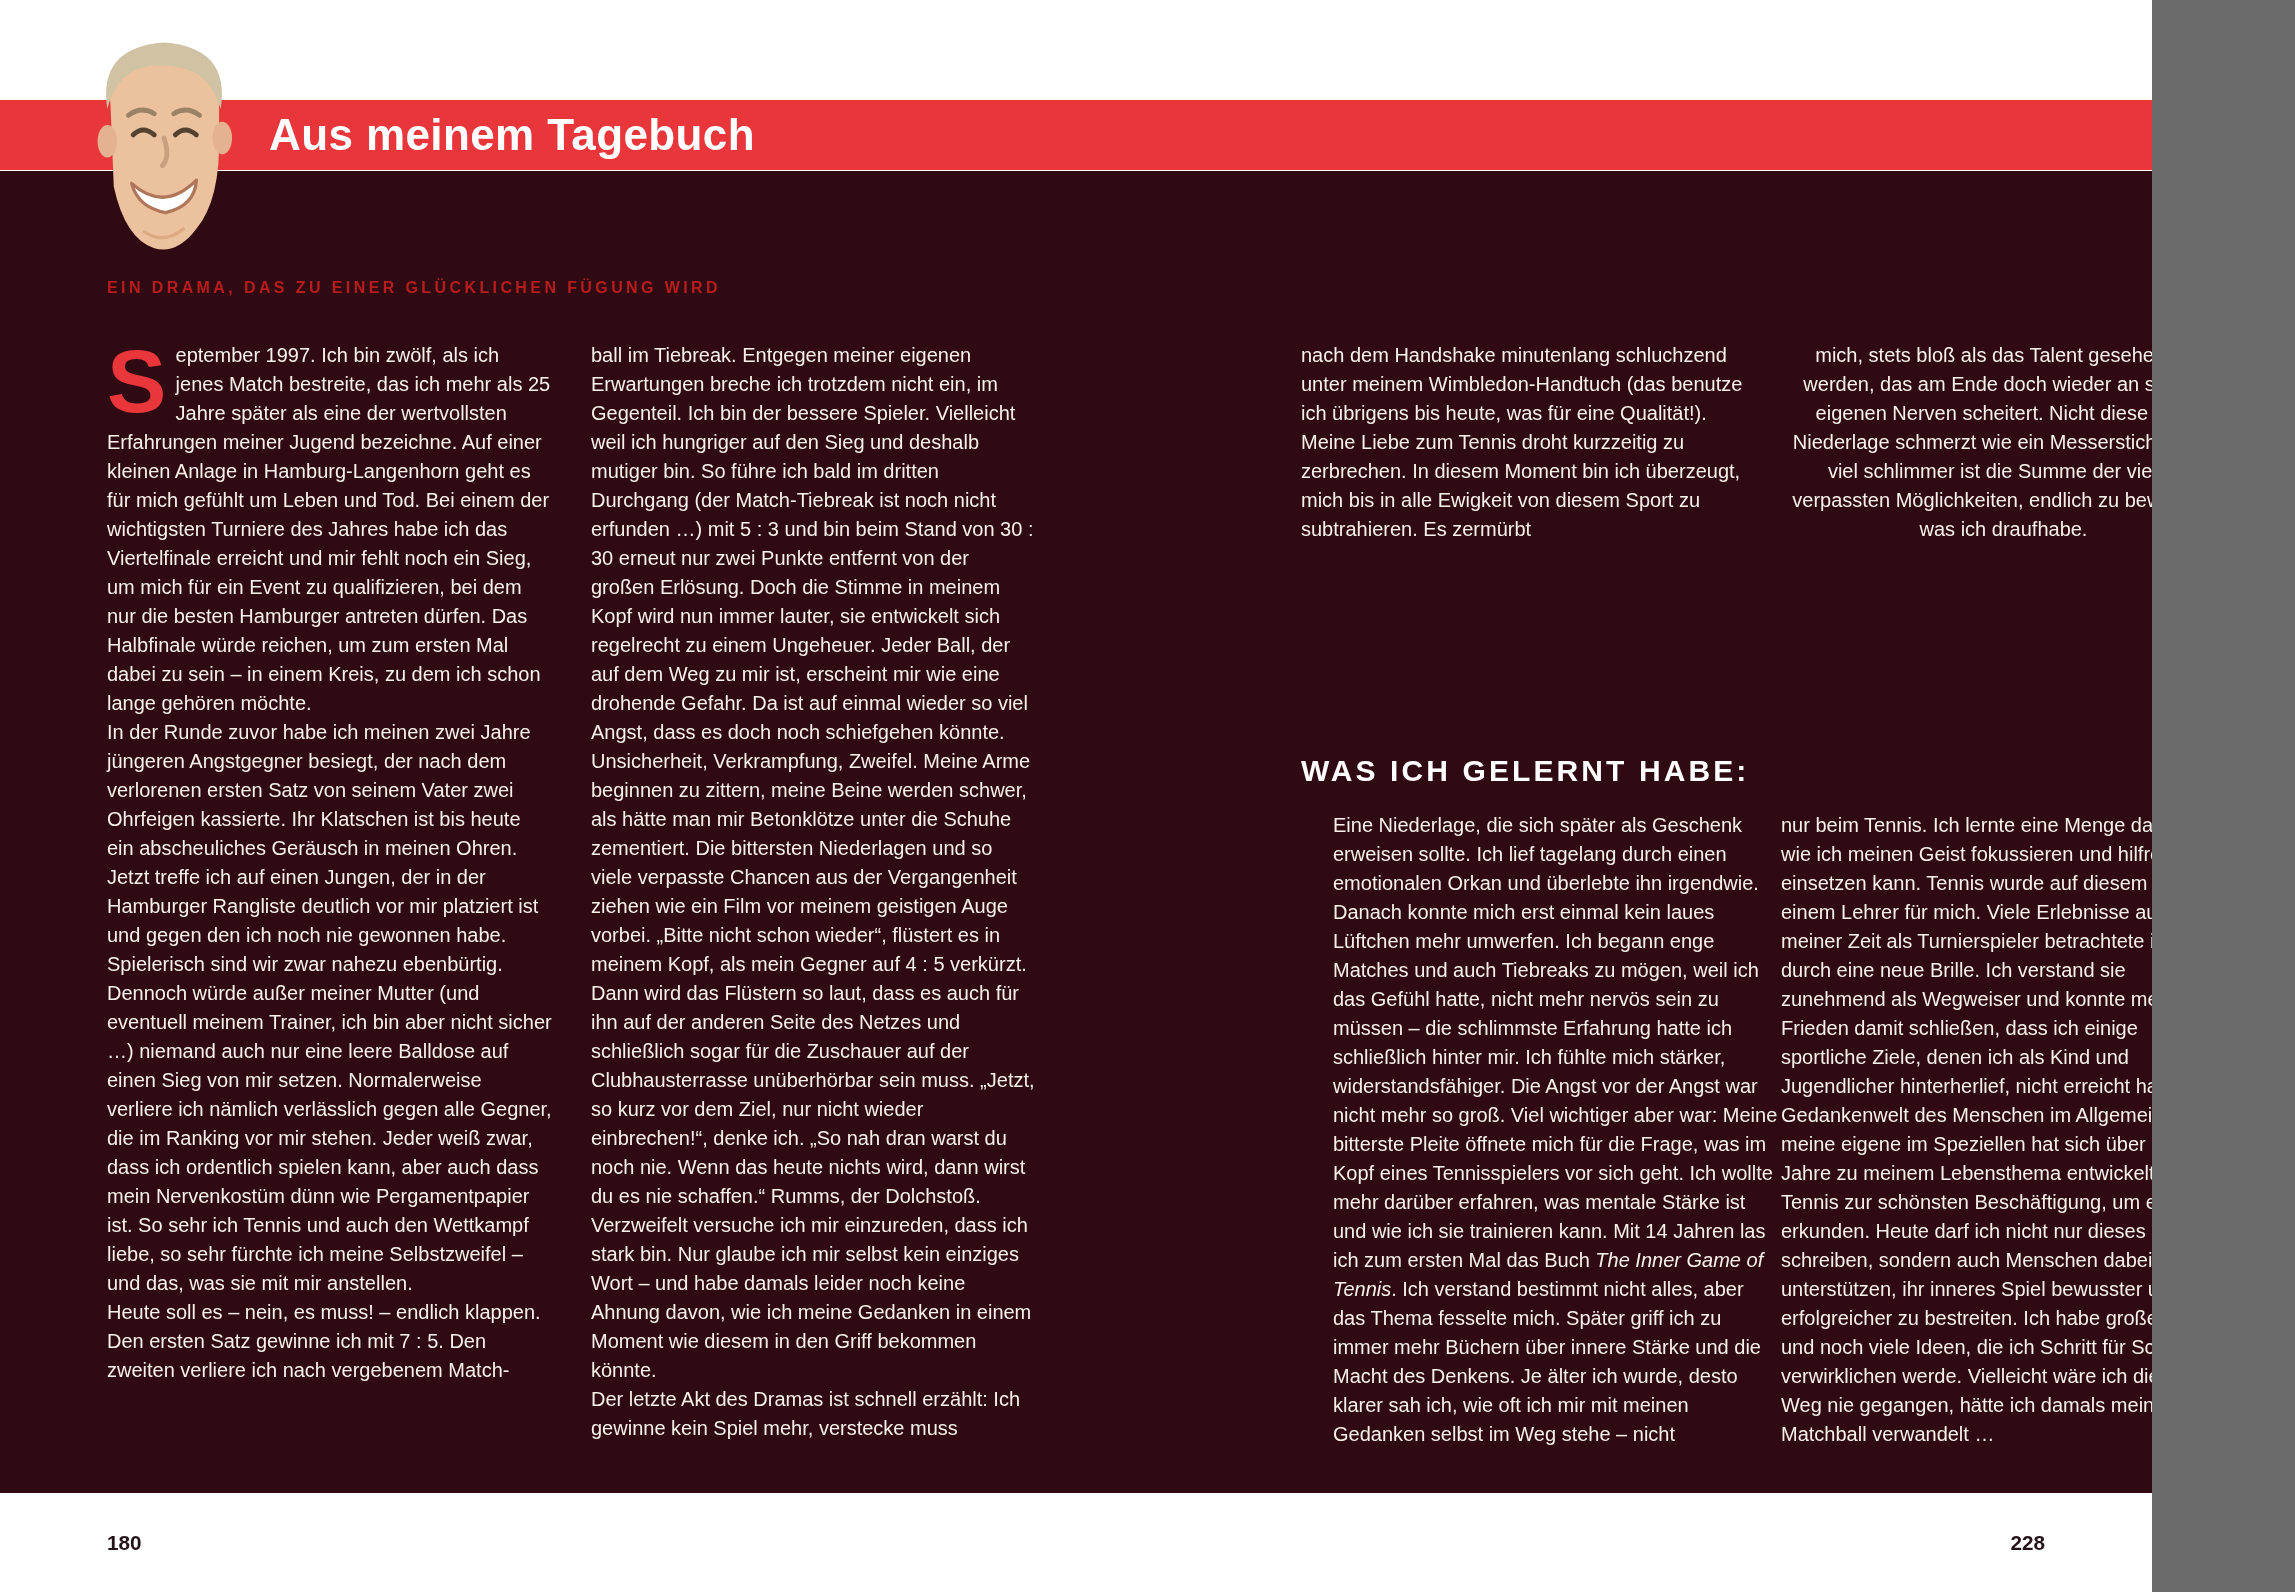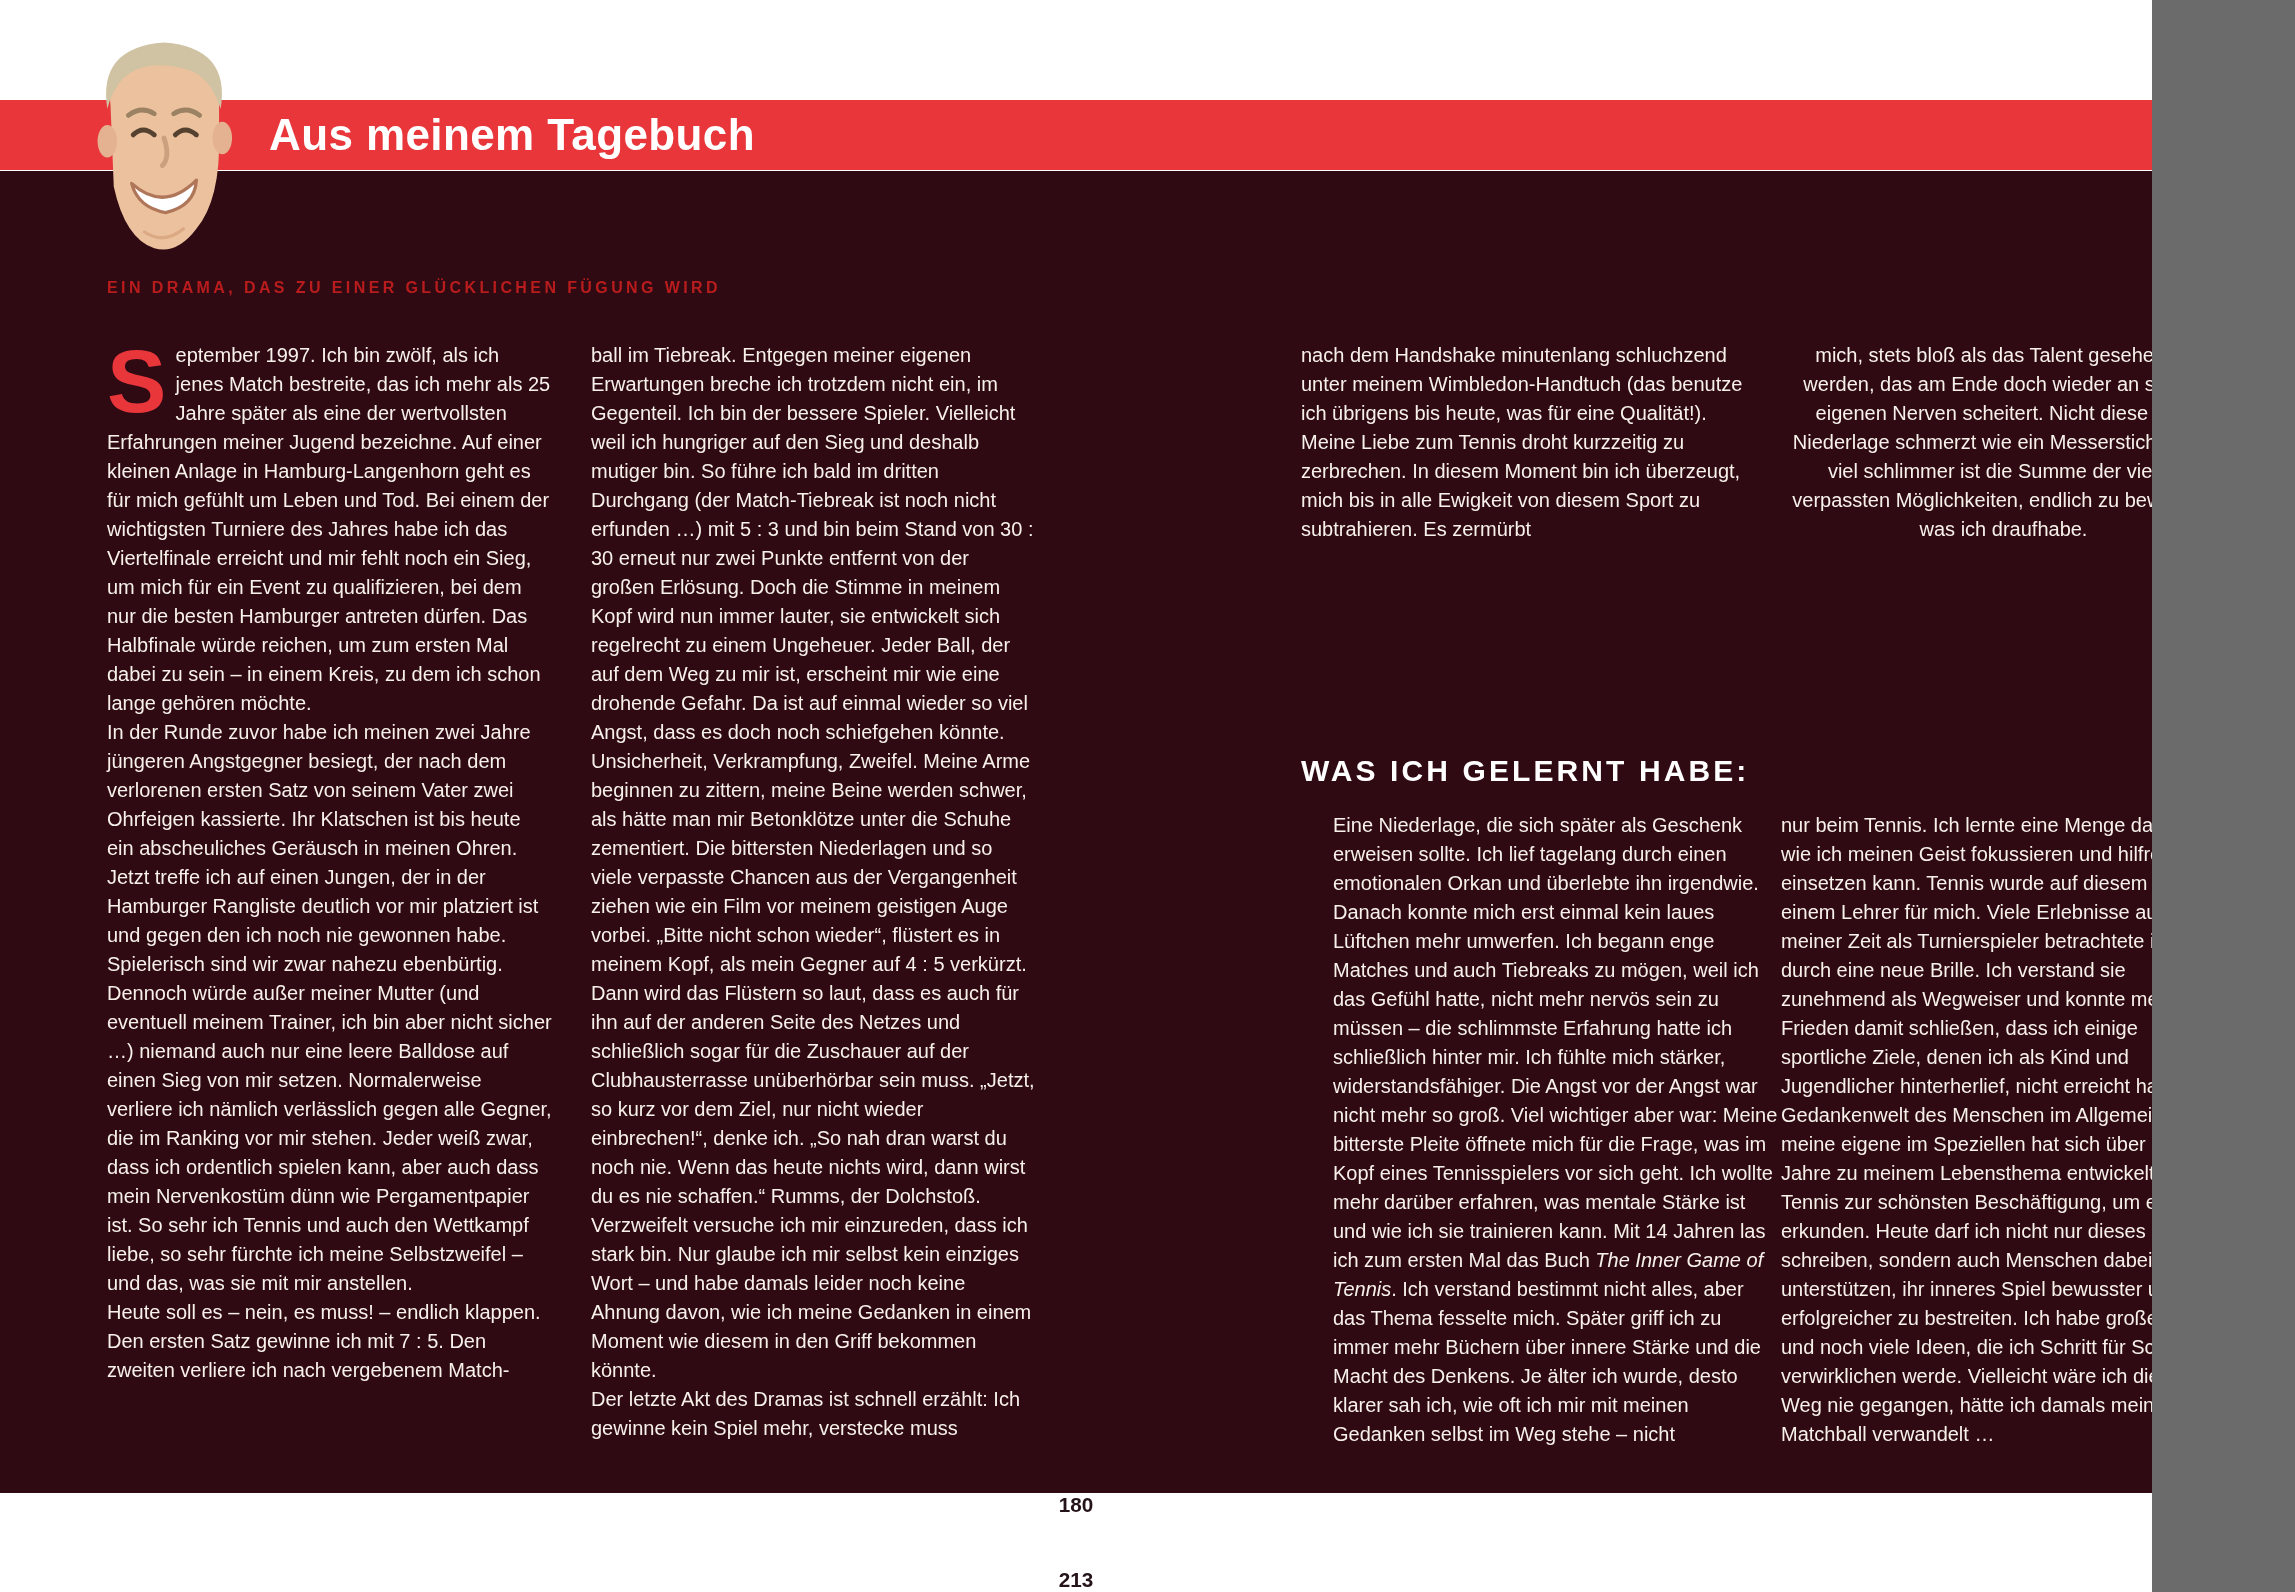--- a/index.html
+++ b/index.html
@@ -92,21 +92,20 @@
 
   .footer {
     position: absolute;
     left: 0; bottom: 0;
     width: 100%; height: 99px;
     background: #ffffff;
     display: flex;
     justify-content: space-between;
     align-items: center;
     padding: 0 107px;
-    flex-direction: column;
   }
   .page-number {
     color: #241318;
     font-weight: bold;
     font-size: 20.7px;
   }
 
   em { font-style: italic; }
 </style>
 </head>
@@ -170,17 +169,17 @@
   <div class="textblock col4-top">
     <p>mich, stets bloß als das Talent gesehen zu werden, das am Ende doch wieder an seinen eigenen Nerven scheitert. Nicht diese eine Niederlage schmerzt wie ein Messerstich. Nein, viel schlimmer ist die Summe der vielen verpassten Möglichkeiten, endlich zu beweisen, was ich draufhabe.</p>
   </div>
 
   <div class="textblock col4-main">
     <p>nur beim Tennis. Ich lernte eine Menge darüber, wie ich meinen Geist fokussieren und hilfreicher einsetzen kann. Tennis wurde auf diesem Weg zu einem Lehrer für mich. Viele Erlebnisse aus meiner Zeit als Turnierspieler betrachtete ich nun durch eine neue Brille. Ich verstand sie zunehmend als Wegweiser und konnte meinen Frieden damit schließen, dass ich einige sportliche Ziele, denen ich als Kind und Jugendlicher hinterherlief, nicht erreicht habe. Die Gedankenwelt des Menschen im Allgemeinen und meine eigene im Speziellen hat sich über die Jahre zu meinem Lebensthema entwickelt – und Tennis zur schönsten Beschäftigung, um es zu erkunden. Heute darf ich nicht nur dieses Buch schreiben, sondern auch Menschen dabei unterstützen, ihr inneres Spiel bewusster und erfolgreicher zu bestreiten. Ich habe große Pläne und noch viele Ideen, die ich Schritt für Schritt verwirklichen werde. Vielleicht wäre ich diesen Weg nie gegangen, hätte ich damals meinen Matchball verwandelt …</p>
   </div>
 
   <div class="footer">
     <span class="page-number">180</span>
-    <span class="page-number">213</span>
+    <span class="page-number">228</span>
   </div>
 
 </div>
 
 
 </body></html>

